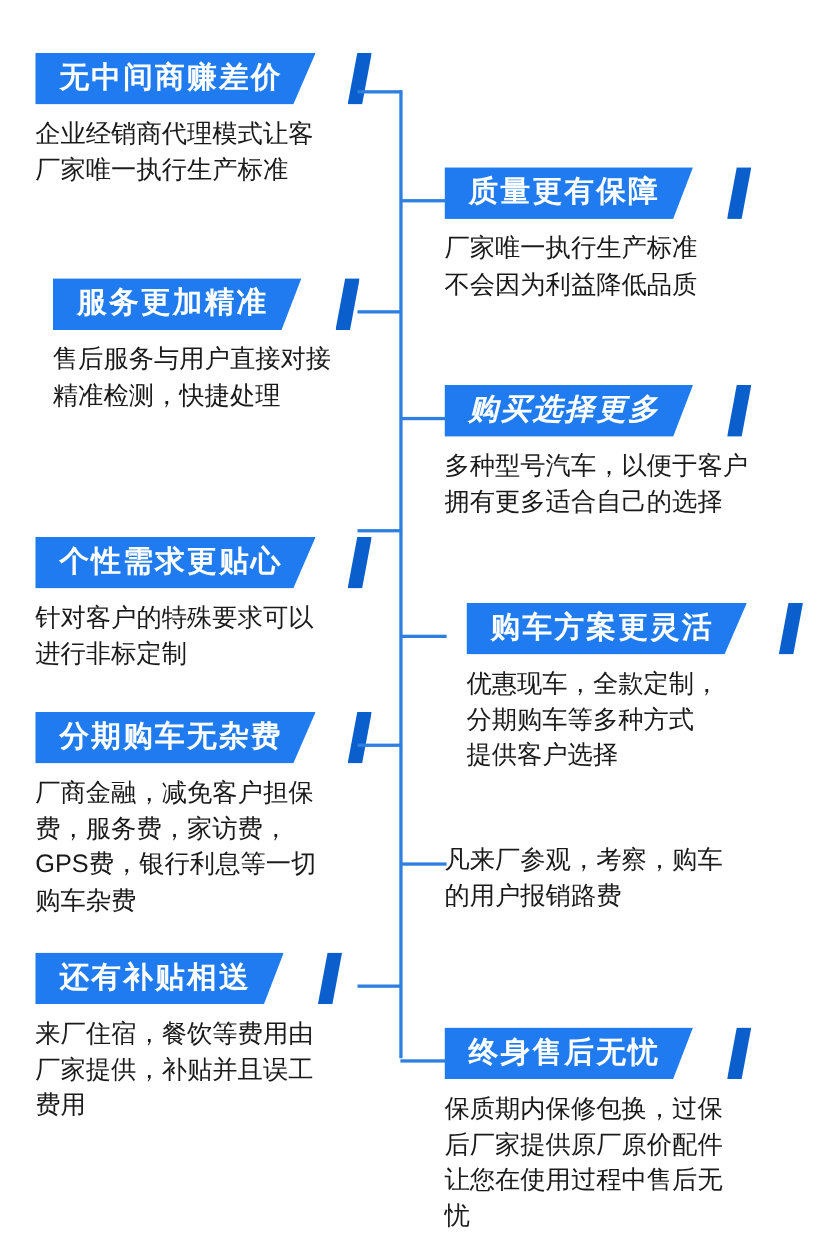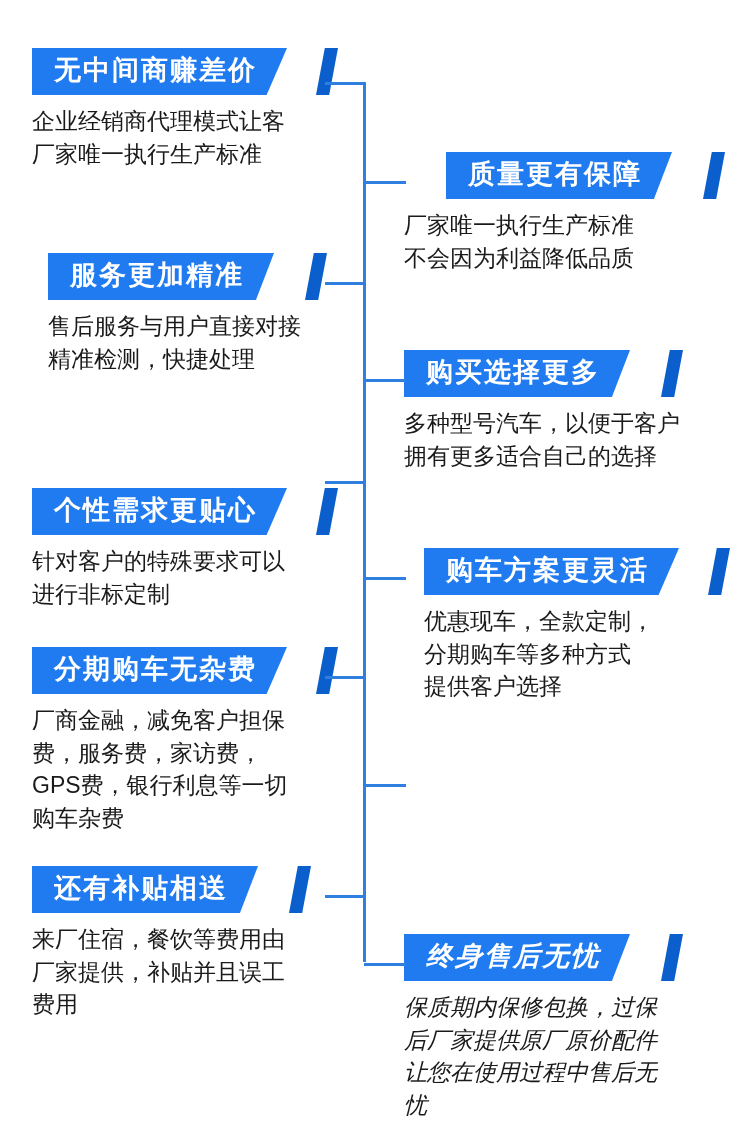--- a/index.html
+++ b/index.html
@@ -130,31 +130,31 @@
       <div class="banner">还有补贴相送</div>
       <div class="banner-tail" style="right:-14px;"></div>
     </div>
     <div class="desc">来厂住宿，餐饮等费用由
 厂家提供，补贴并且误工
 费用</div>
   </div>
   <div class="connector" style="left:325px; top:895px; width:40px;"></div>
 
   <div class="item" style="left:404px; top:152px; width:320px;">
-    <div class="banner-wrap" style="width:265px;margin-left:42px;">
+    <div class="banner-wrap" style="width:265px;">
       <div class="banner">质量更有保障</div>
       <div class="banner-tail" style="right:-14px;"></div>
     </div>
     <div class="desc">厂家唯一执行生产标准
 不会因为利益降低品质</div>
   </div>
   <div class="connector" style="left:364px; top:181px; width:42px;"></div>
 
   <div class="item" style="left:404px; top:350px; width:320px;">
-    <div class="banner-wrap" style="width:265px;">
+    <div class="banner-wrap" style="width:265px;font-style:italic;">
       <div class="banner">购买选择更多</div>
       <div class="banner-tail" style="right:-14px;"></div>
     </div>
     <div class="desc">多种型号汽车，以便于客户
 拥有更多适合自己的选择</div>
   </div>
   <div class="connector" style="left:364px; top:379px; width:42px;"></div>
 
   <div class="item" style="left:424px; top:548px; width:320px;">
     <div class="banner-wrap" style="width:292px;">
@@ -164,24 +164,26 @@
     <div class="desc">优惠现车，全款定制，
 分期购车等多种方式
 提供客户选择</div>
   </div>
   <div class="connector" style="left:364px; top:577px; width:42px;"></div>
 
   <div class="item" style="left:404px; top:755px; width:320px;">
     <div class="banner-wrap" style="width:292px;">
       <div class="banner-tail" style="right:-14px;"></div>
     </div>
+    <div class="desc">凡来厂参观，考察，购车
+的用户报销路费</div>
   </div>
   <div class="connector" style="left:364px; top:784px; width:42px;"></div>
 
-  <div class="item" style="left:404px; top:934px; width:320px;font-style:italic;">
+  <div class="item" style="left:404px; top:934px; width:320px;">
     <div class="banner-wrap" style="width:265px;">
       <div class="banner">终身售后无忧</div>
       <div class="banner-tail" style="right:-14px;"></div>
     </div>
     <div class="desc">保质期内保修包换，过保
 后厂家提供原厂原价配件
 让您在使用过程中售后无
 忧</div>
   </div>
   <div class="connector" style="left:364px; top:963px; width:42px;"></div>

